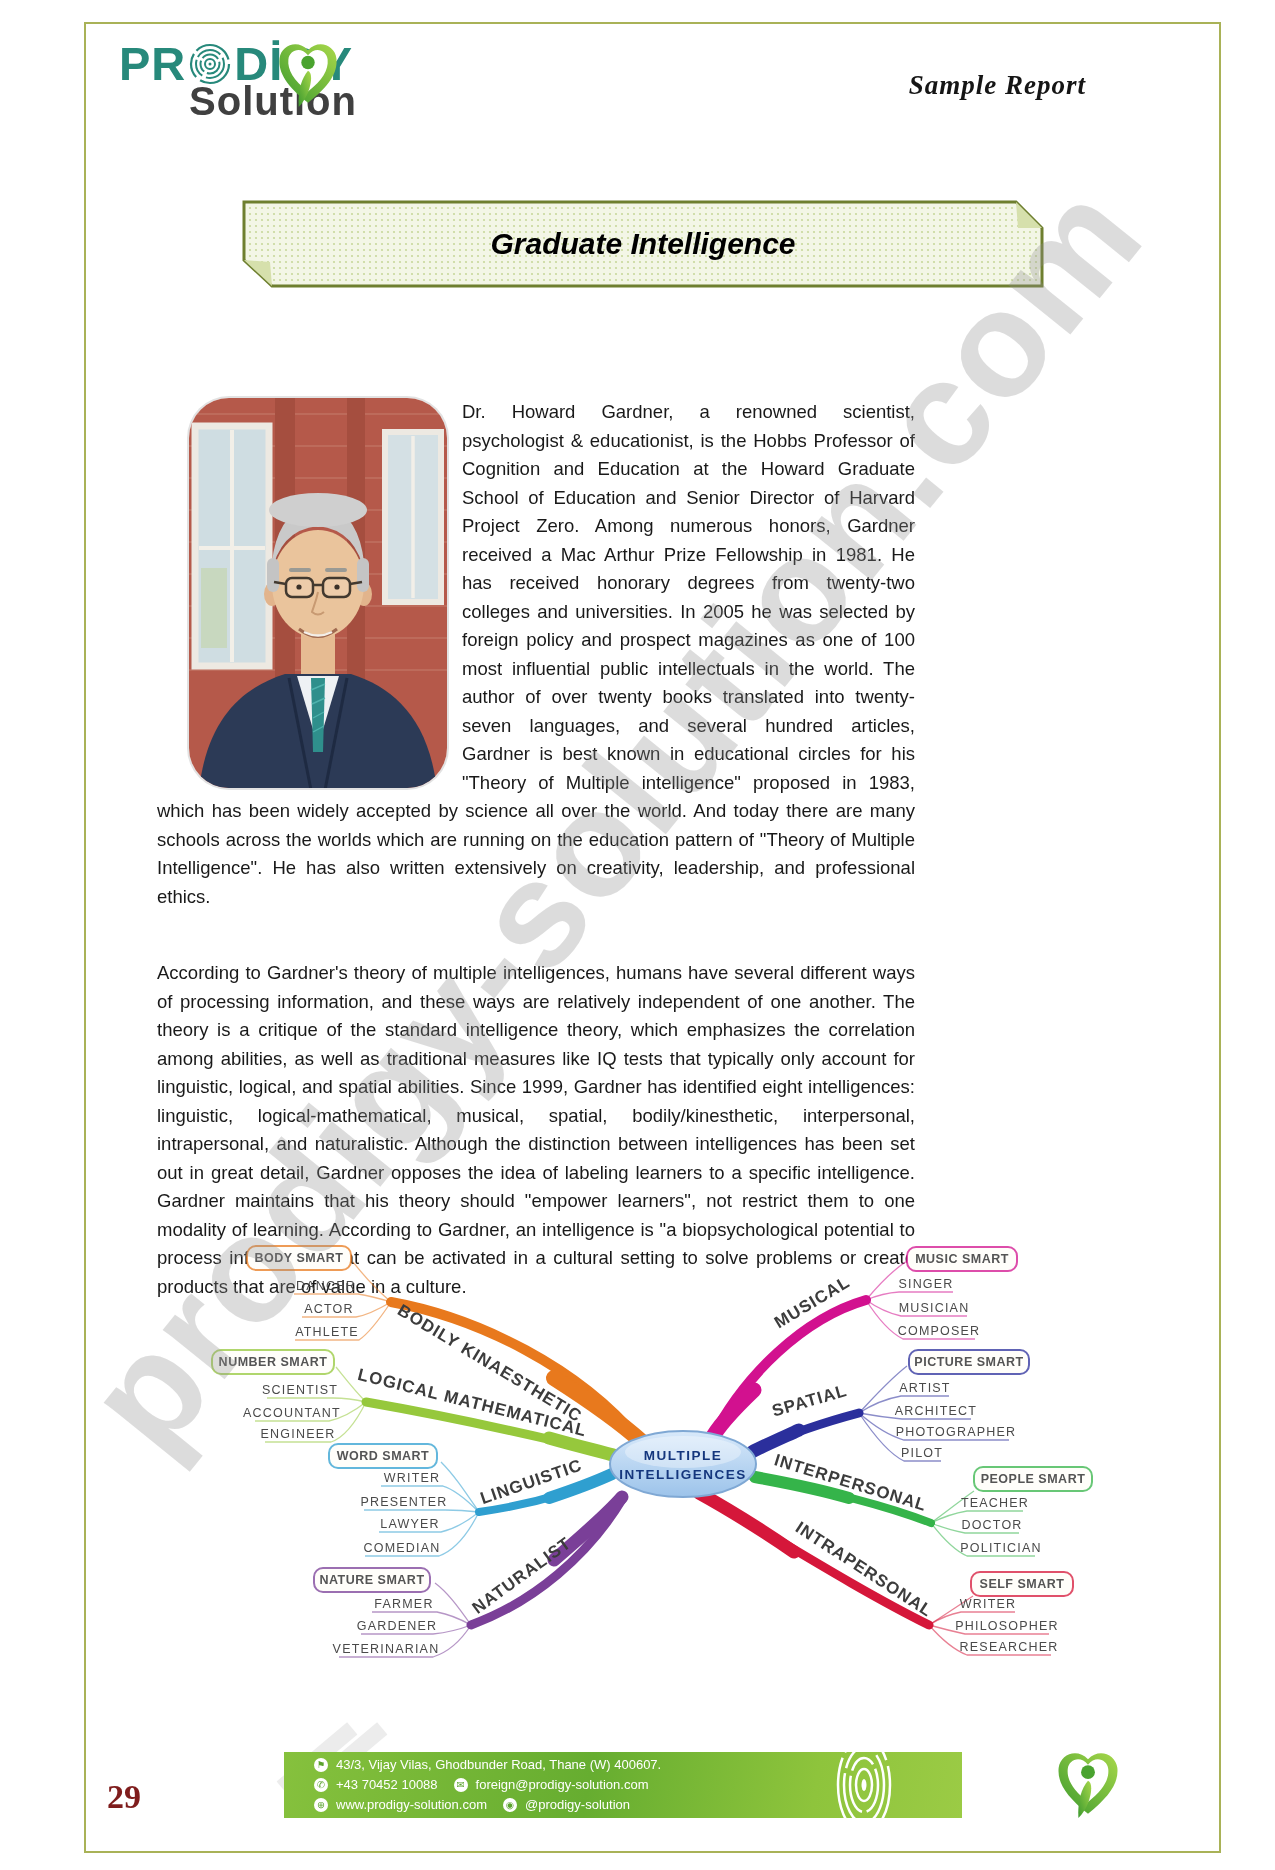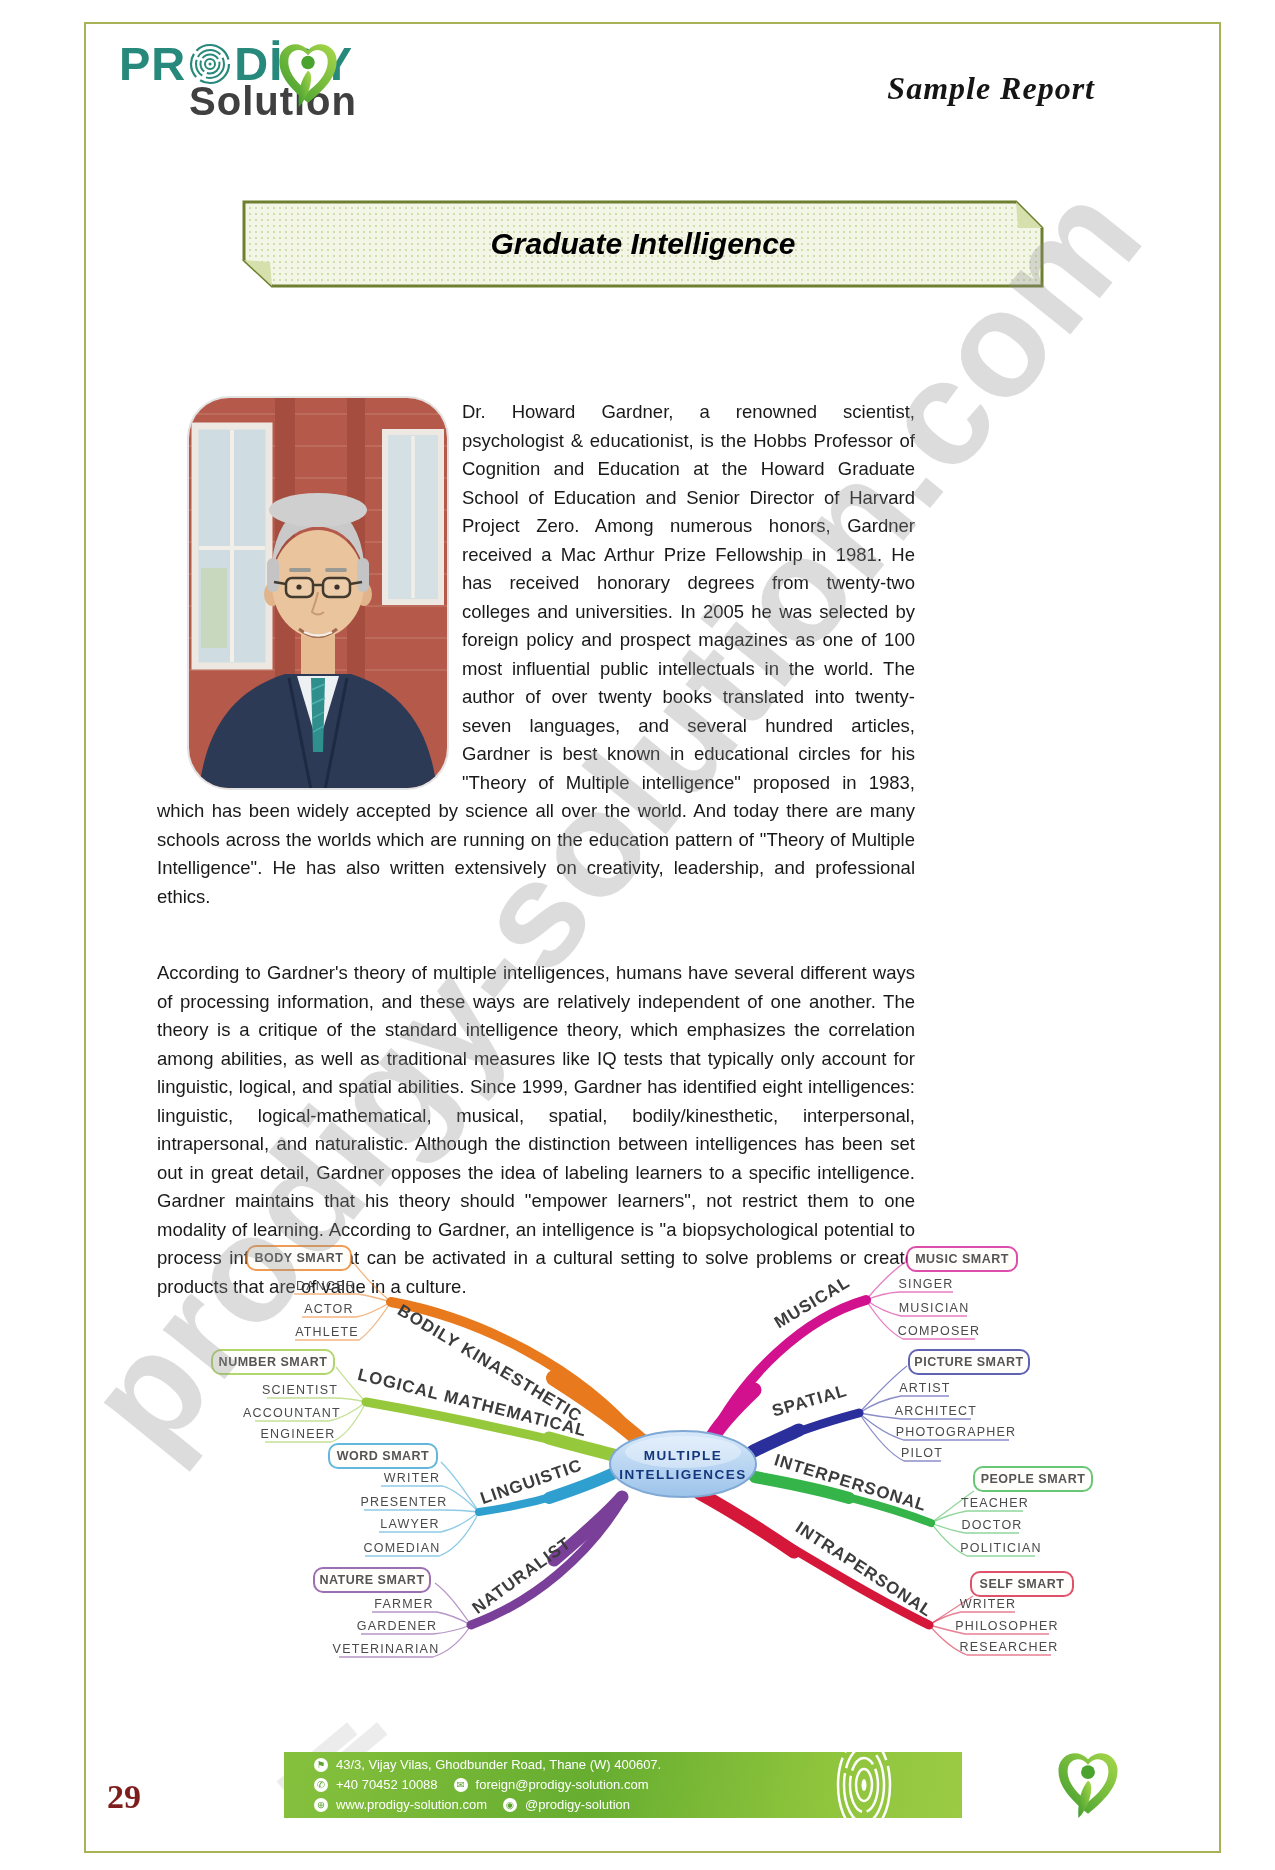--- a/index.html
+++ b/index.html
@@ -9,23 +9,23 @@
         border:2px solid #a9b257;box-sizing:border-box;}
 
   
   .logo{position:absolute;left:110px;top:40px;width:260px;height:130px;}
   .logo-line1{display:flex;align-items:center;font-size:47px;font-weight:bold;
         color:#27897b;letter-spacing:1px;line-height:1;}
   .logo-line1 svg{margin:0 2px;}
   .logo-line2{font-size:40px;font-weight:bold;color:#404040;letter-spacing:1px;
         margin:-6px 0 0 48px;line-height:1;text-align:center;}
   .logo-heart{position:absolute;left:158px;top:-6px;}
-  .sample-report{position:absolute;top:70px;right:189px;
+  .sample-report{position:absolute;top:70px;right:198px;
         font-family:"Liberation Serif",serif;font-style:italic;font-weight:bold;
-        font-size:32px;color:#151515;letter-spacing:1px;}
+        font-size:27px;color:#151515;letter-spacing:1px;}
 
   
   .banner{position:absolute;left:233px;top:200px;width:802px;height:88px;}
   .banner-title{position:absolute;left:0;top:0;width:100%;height:100%;
         display:flex;align-items:center;justify-content:center;
         font-size:30px;font-weight:bold;font-style:italic;color:#000;}
 
   
   .article{position:absolute;left:148px;top:398px;width:758px;
         font-size:18.5px;line-height:28.5px;text-align:justify;}
@@ -338,21 +338,21 @@
   <div class="footer-stripe" style="left:300px;top:1712px;transform:rotate(50deg);"></div>
   <div class="footer-stripe" style="left:330px;top:1712px;transform:rotate(50deg);"></div>
 
   <div class="footer-bar">
     <div class="fline">
       <span class="fico">⚑</span>
       <span>43/3, Vijay Vilas, Ghodbunder Road, Thane (W) 400607.</span>
     </div>
     <div class="fline">
       <span class="fico">✆</span>
-      <span>+40 70452 10088</span>
+      <span>+43 70452 10088</span>
       <span class="fico mid">✉</span>
       <span>foreign@prodigy-solution.com</span>
     </div>
     <div class="fline">
       <span class="fico">⊕</span>
       <span>www.prodigy-solution.com</span>
       <span class="fico mid">◉</span>
       <span>@prodigy-solution</span>
     </div>
   </div>

